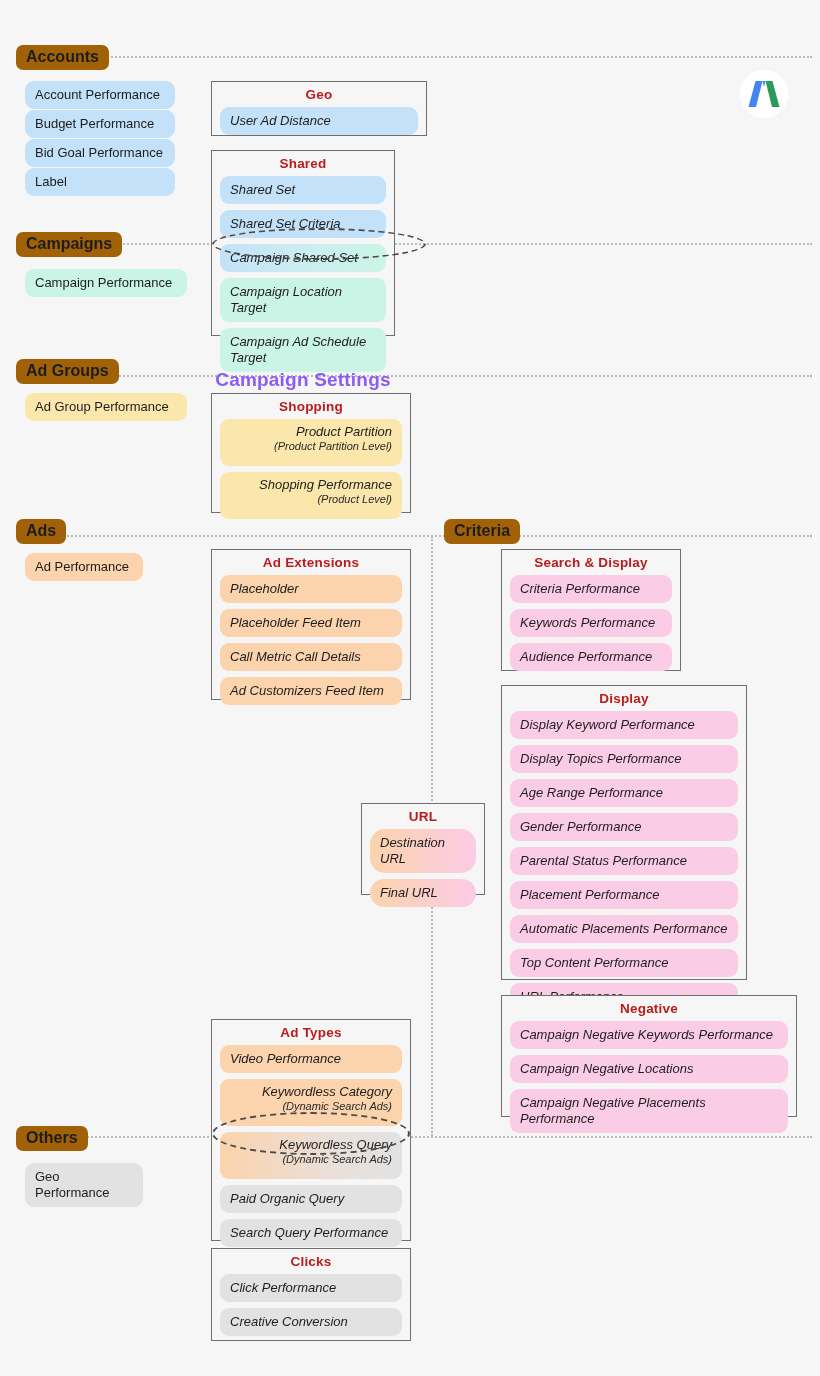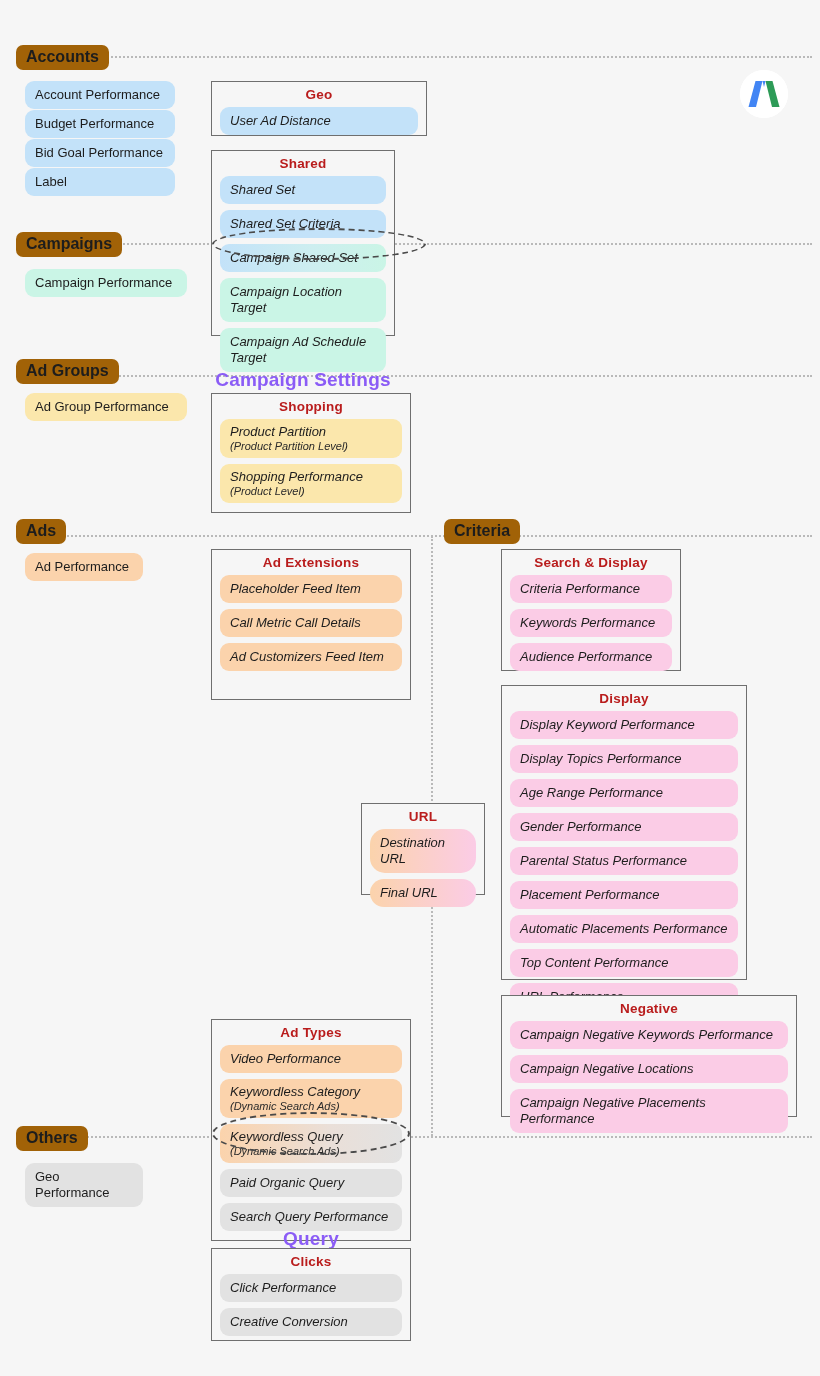--- a/index.html
+++ b/index.html
@@ -94,21 +94,21 @@
     position: relative;
   }
   .pill:last-child { margin-bottom: 0; }
   .pill .sub {
     display: block;
     font-size: 11px;
     line-height: 13px;
     color: #2a2a2a;
     margin-top: 0px;
   }
-  .pill.two-line { padding-top: 5px; padding-bottom: 5px; }
+  .pill.two-line { padding-top: 5px; padding-bottom: 13px; text-align: right; }
 
   .c-blue   { background: #c3e2f9; }
   .c-teal   { background: #caf5e6; }
   .c-yellow { background: #fbe7ac; }
   .c-orange { background: #fbd3ac; }
   .c-pink   { background: #fbcce6; }
   .c-gray   { background: #e2e2e2; }
   .c-grad-blue-teal { background: linear-gradient(90deg,#c3e2f9 0%, #cdeef0 55%, #caf5e6 100%); }
   .c-grad-orange-gray { background: linear-gradient(90deg,#fbd3ac 0%, #eadfd8 60%, #e2e2e2 100%); }
   .c-grad-orange-pink { background: linear-gradient(90deg,#fbd3ac 0%, #fbcce6 100%); border-radius: 15px; }
@@ -215,20 +215,21 @@
   <div class="sec-rule" style="top:535px;"></div>
   <div class="sec-label" style="left:16px; top:519px;">Ads</div>
   <div class="sec-label" style="left:444px; top:519px;">Criteria</div>
   <div class="vrule" style="left:431px; top:536px; height:600px;"></div>
 
   <div class="lpill c-orange" style="left:25px; top:553px; width:118px;">Ad Performance</div>
 
   <div class="gbox" style="left:211px; top:549px; width:200px; height:151px;">
     <div class="gbox-title">Ad Extensions</div>
     <div class="gbox-body">
+      <div class="pill c-orange">Placeholder</div>
       <div class="pill c-orange">Placeholder Feed Item</div>
       <div class="pill c-orange">Call Metric Call Details</div>
       <div class="pill c-orange">Ad Customizers Feed Item</div>
     </div>
   </div>
 
   <div class="gbox" style="left:501px; top:549px; width:180px; height:122px;">
     <div class="gbox-title">Search &amp; Display</div>
     <div class="gbox-body">
       <div class="pill c-pink">Criteria Performance</div>

